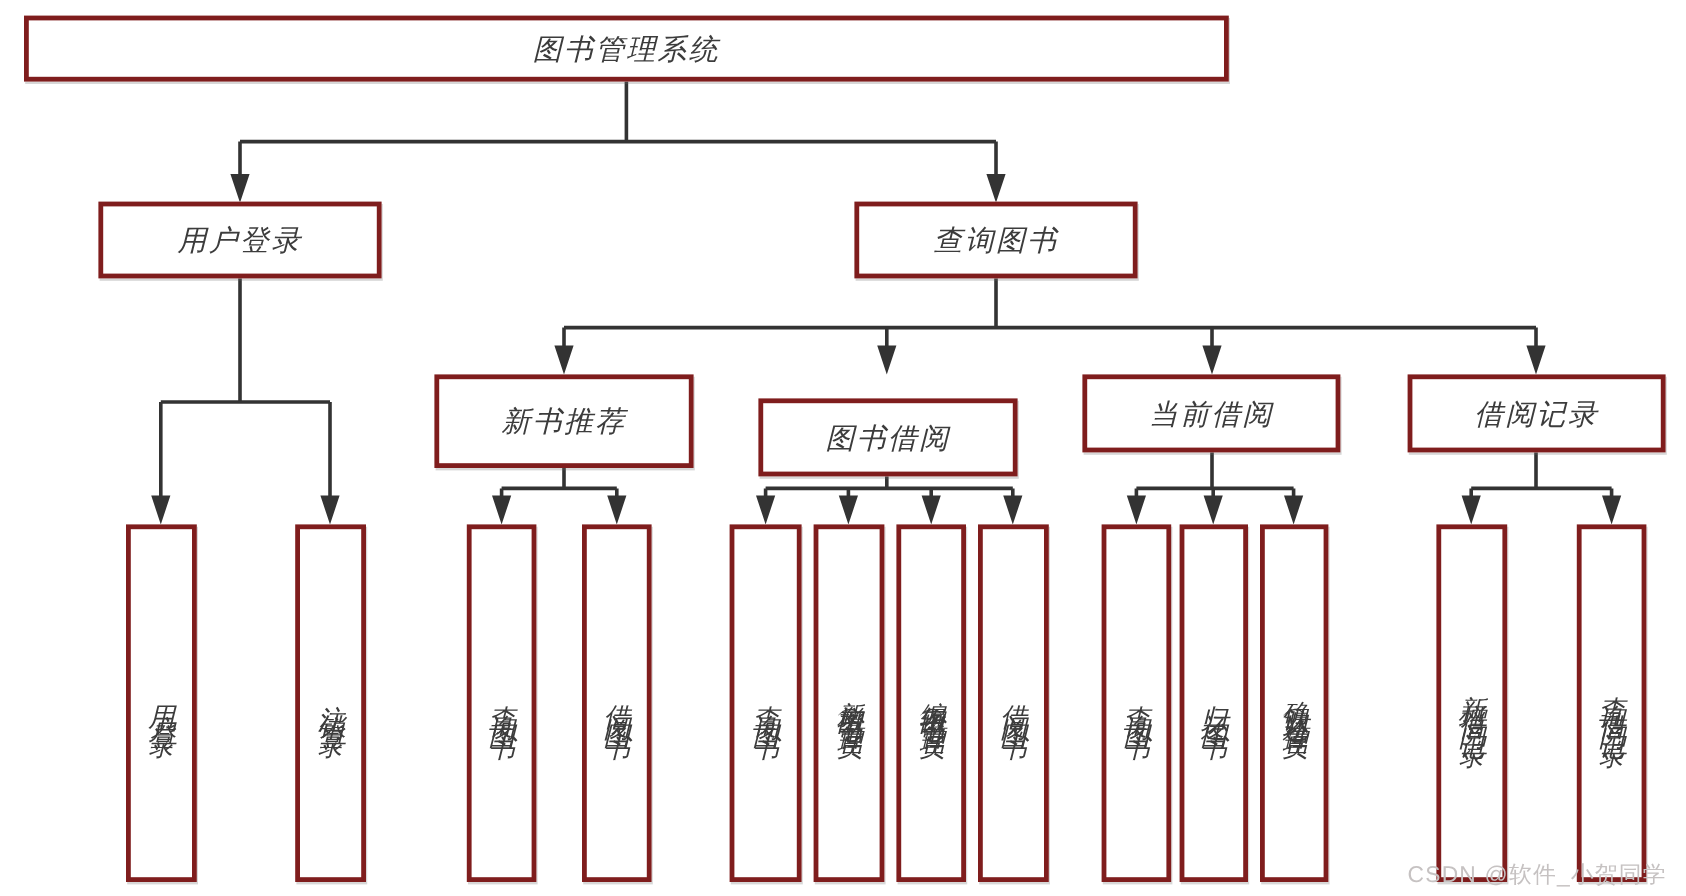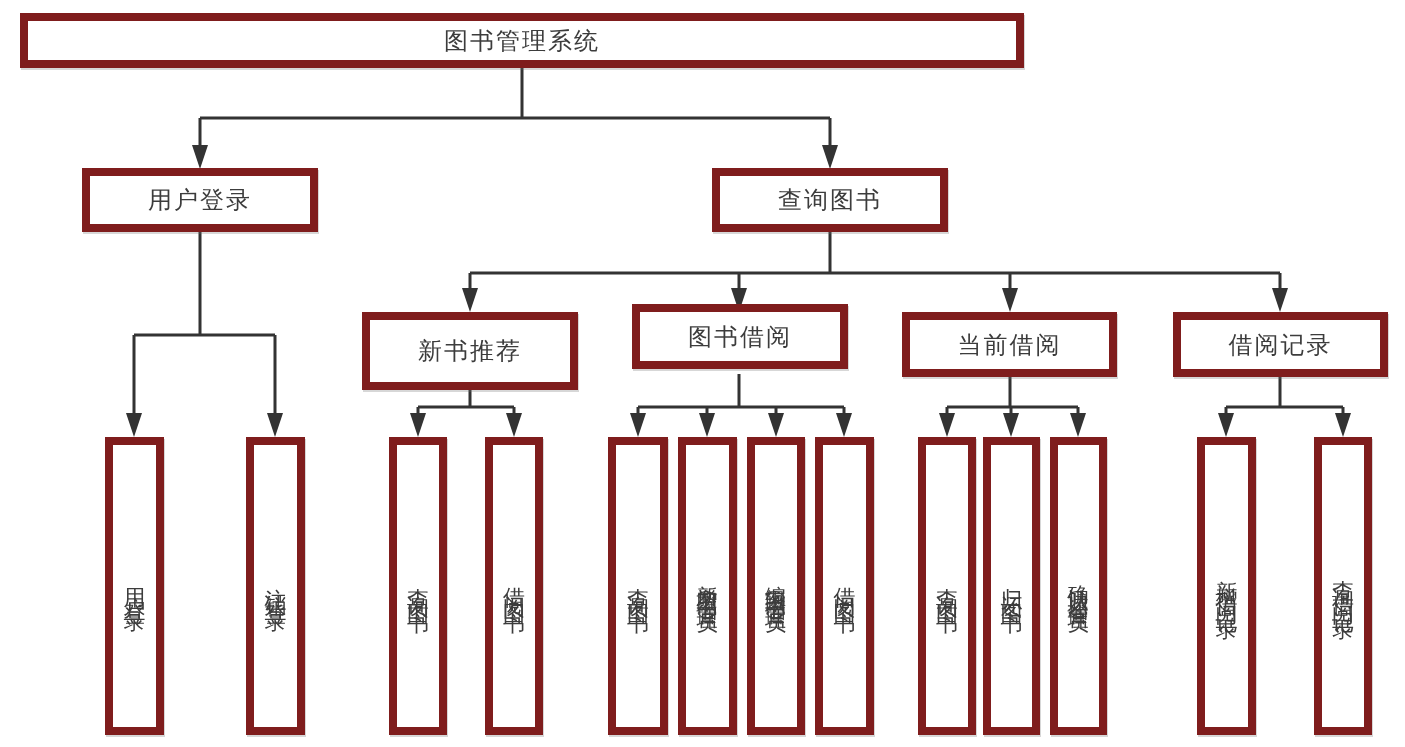--- a/index.html
+++ b/index.html
@@ -11,24 +11,25 @@
     overflow:hidden;
   }
   #connectors{
     position:absolute;left:0;top:0;width:1405px;height:747px;
     pointer-events:none;
   }
   .box{
     position:absolute;
     box-sizing:border-box;
     background:#ffffff;
-    border:8px solid #7f1d1d;
+    border:4px solid #7f1d1d;
     display:flex;align-items:center;justify-content:center;
     color:#3c3c3c;
     box-shadow:1px 2px 0 rgba(110,110,110,0.28);
+    font-style:italic;
   }
   .box.h span{
     font-size:24px;
     letter-spacing:2px;
     white-space:nowrap;
     color:#3c3c3c;
   }
   .box.v span{
     writing-mode:vertical-rl;
     text-orientation:mixed;
@@ -83,21 +84,21 @@
   <div class="box h" style="left:82px;top:168px;width:236px;height:64px">
     <span>用户登录</span>
   </div>
   <div class="box h" style="left:712px;top:168px;width:236px;height:64px">
     <span>查询图书</span>
   </div>
 
   <div class="box h" style="left:362px;top:312px;width:216px;height:78px">
     <span>新书推荐</span>
   </div>
-  <div class="box h" style="left:632px;top:304px;width:216px;height:65px">
+  <div class="box h" style="left:632px;top:332px;width:216px;height:65px">
     <span>图书借阅</span>
   </div>
   <div class="box h" style="left:902px;top:312px;width:215px;height:65px">
     <span>当前借阅</span>
   </div>
   <div class="box h" style="left:1173px;top:312px;width:215px;height:65px">
     <span>借阅记录</span>
   </div>
 
   <div class="box v" style="left:105px;top:437px;width:59px;height:298px">
@@ -137,13 +138,14 @@
     <span>确认归还（管理员）</span>
   </div>
 
   <div class="box v" style="left:1197px;top:437px;width:59px;height:298px">
     <span>新增借阅记录</span>
   </div>
   <div class="box v" style="left:1314px;top:437px;width:58px;height:298px">
     <span>查询借阅记录</span>
   </div>
 
+  <div id="watermark">CSDN @软件_小贺同学</div>
 </div>
 
 </body></html>

